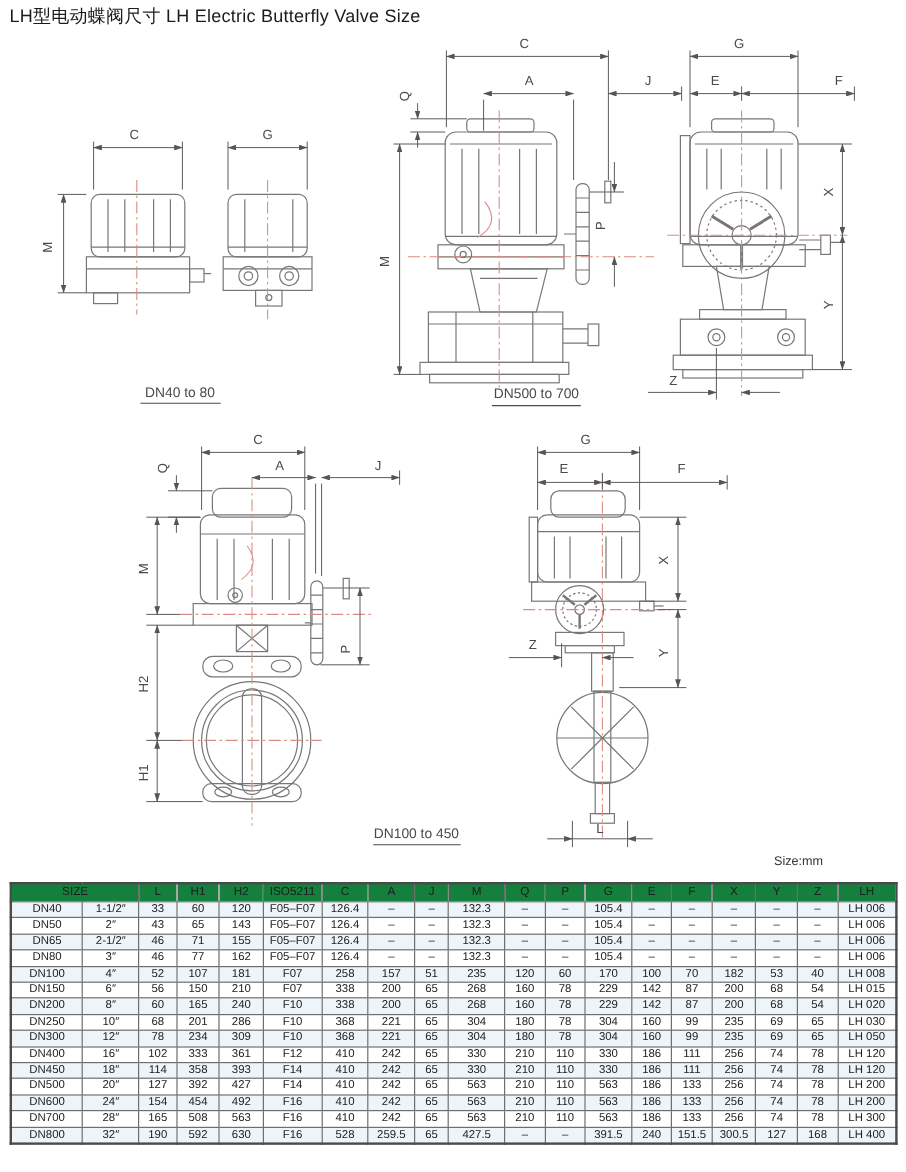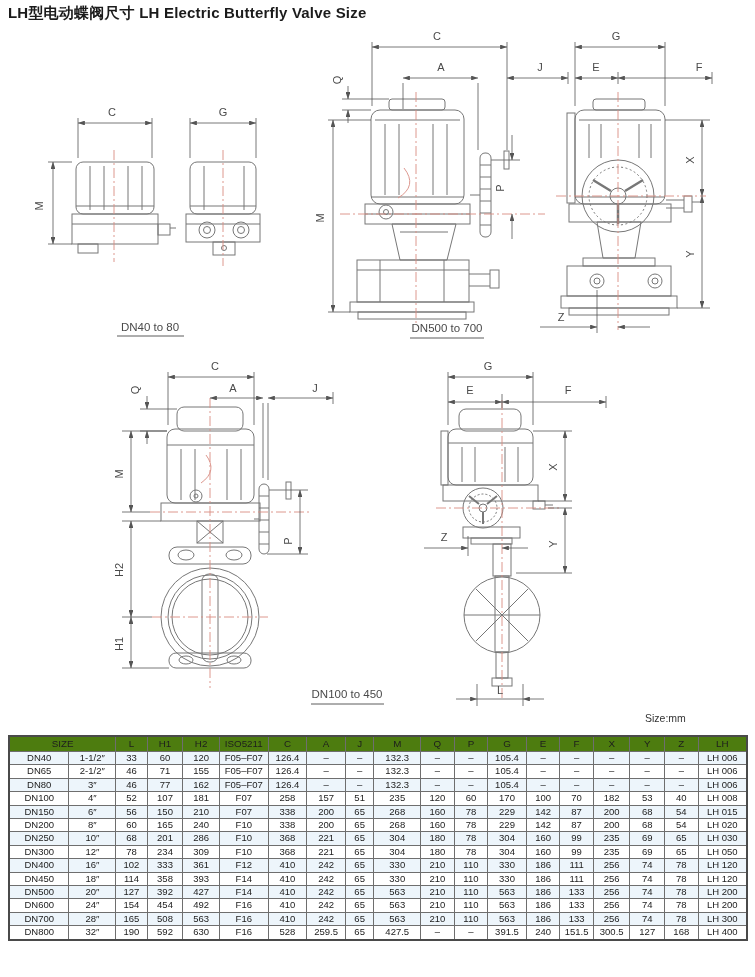--- a/index.html
+++ b/index.html
@@ -1,26 +1,26 @@
 <!DOCTYPE html>
 <html><head>
 <meta charset="utf-8">
 <style>
   html,body{margin:0;padding:0;background:#ffffff;}
   body{width:755px;height:977px;position:relative;overflow:hidden;
        font-family:"Liberation Sans","DejaVu Sans",sans-serif;color:#222;}
-  .page-title{position:absolute;left:8px;top:4px;font-size:15px;font-weight:bold;color:#1b1b1b;letter-spacing:.2px;}
+  .page-title{position:absolute;left:8px;top:4px;font-size:15px;font-weight:normal;color:#1b1b1b;letter-spacing:.2px;}
   .unit-note{position:absolute;left:645px;top:712px;font-size:10.5px;color:#333;}
   svg.drawings{position:absolute;left:0;top:0;}
   .dim-table-wrap{position:absolute;left:8px;top:735px;}
   table.dims{border-collapse:collapse;table-layout:fixed;width:740px;font-size:9.5px;color:#222;
              border:2px solid #4a4a4a;}
   table.dims th,table.dims td{border:1px solid #6e6e6e;text-align:center;vertical-align:middle;
              padding:0;height:12.4px;line-height:12.4px;overflow:hidden;white-space:nowrap;font-weight:normal;}
-  table.dims thead th{background:#4d7c0f;height:14px;font-size:9.8px;color:#1d1d1d;}
+  table.dims thead th{background:#15803d;height:14px;font-size:9.8px;color:#1d1d1d;}
   table.dims tbody tr:nth-child(odd) td{background:#edf5fb;}
   table.dims tbody tr:nth-child(even) td{background:#ffffff;}
 </style>
 </head>
 <body>
 
 <div class="page-title">LH型电动蝶阀尺寸 LH Electric Butterfly Valve Size</div>
 
 <svg class="drawings" width="755" height="712" viewBox="0 0 755 712">
   <defs>
@@ -340,20 +340,41 @@
           <td>–</td>
           <td>105.4</td>
           <td>–</td>
           <td>–</td>
           <td>–</td>
           <td>–</td>
           <td>–</td>
           <td>LH 006</td>
         </tr>
         <tr>
+          <td>DN50</td>
+          <td>2″</td>
+          <td>43</td>
+          <td>65</td>
+          <td>143</td>
+          <td>F05–F07</td>
+          <td>126.4</td>
+          <td>–</td>
+          <td>–</td>
+          <td>132.3</td>
+          <td>–</td>
+          <td>–</td>
+          <td>105.4</td>
+          <td>–</td>
+          <td>–</td>
+          <td>–</td>
+          <td>–</td>
+          <td>–</td>
+          <td>LH 006</td>
+        </tr>
+        <tr>
           <td>DN65</td>
           <td>2-1/2″</td>
           <td>46</td>
           <td>71</td>
           <td>155</td>
           <td>F05–F07</td>
           <td>126.4</td>
           <td>–</td>
           <td>–</td>
           <td>132.3</td>

